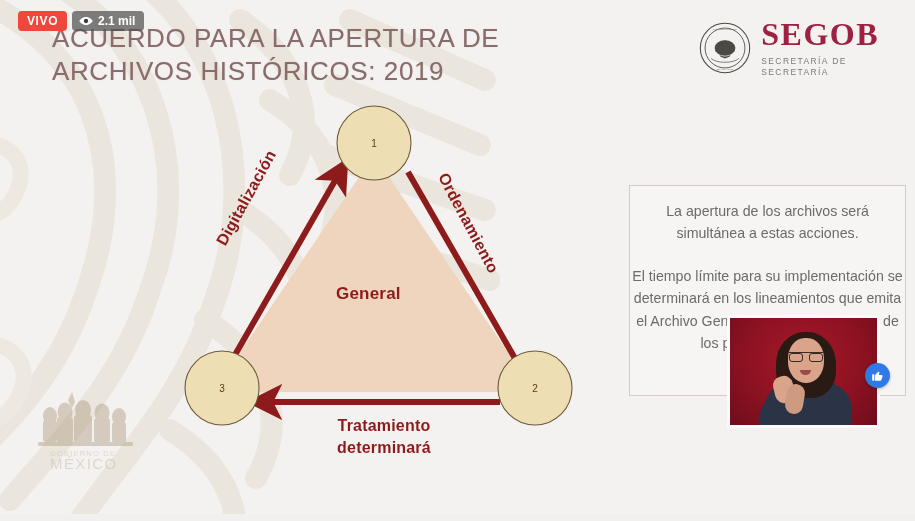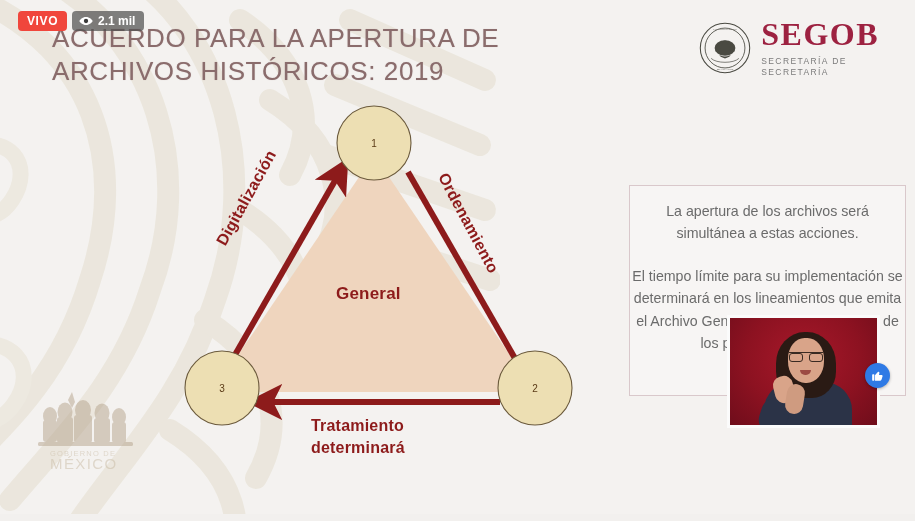--- a/index.html
+++ b/index.html
@@ -54,21 +54,21 @@
   
   .diagram{position:absolute;left:150px;top:100px;width:470px;height:400px;z-index:15;}
   .diagram svg{width:100%;height:100%;overflow:visible;}
   .dlabel{
     position:absolute;color:#8d1b1b;font-weight:bold;
     font-size:16px;letter-spacing:.2px;white-space:nowrap;
   }
   .lbl-digi{left:63px;top:140px;transform:rotate(-61deg);transform-origin:left top;}
   .lbl-orden{left:300px;top:70px;transform:rotate(62deg);transform-origin:left top;}
   .lbl-apertura{left:186px;top:184px;font-size:17px;}
-  .lbl-trat{left:161px;top:315px;font-size:16px;line-height:1.35;width:130px;}
+  .lbl-trat{left:169px;top:315px;font-size:16px;line-height:1.35;text-align:center;width:130px;}
   .cnum{
     position:absolute;color:#5a3a16;font-size:10px;
     width:70px;text-align:center;
   }
 
   
   .panel{
     position:absolute;left:629px;top:141px;width:277px;height:211px;
     background:#f7f5f4;border:1px solid #d9c8cb;
     box-sizing:border-box;z-index:16;margin-top:44px;

